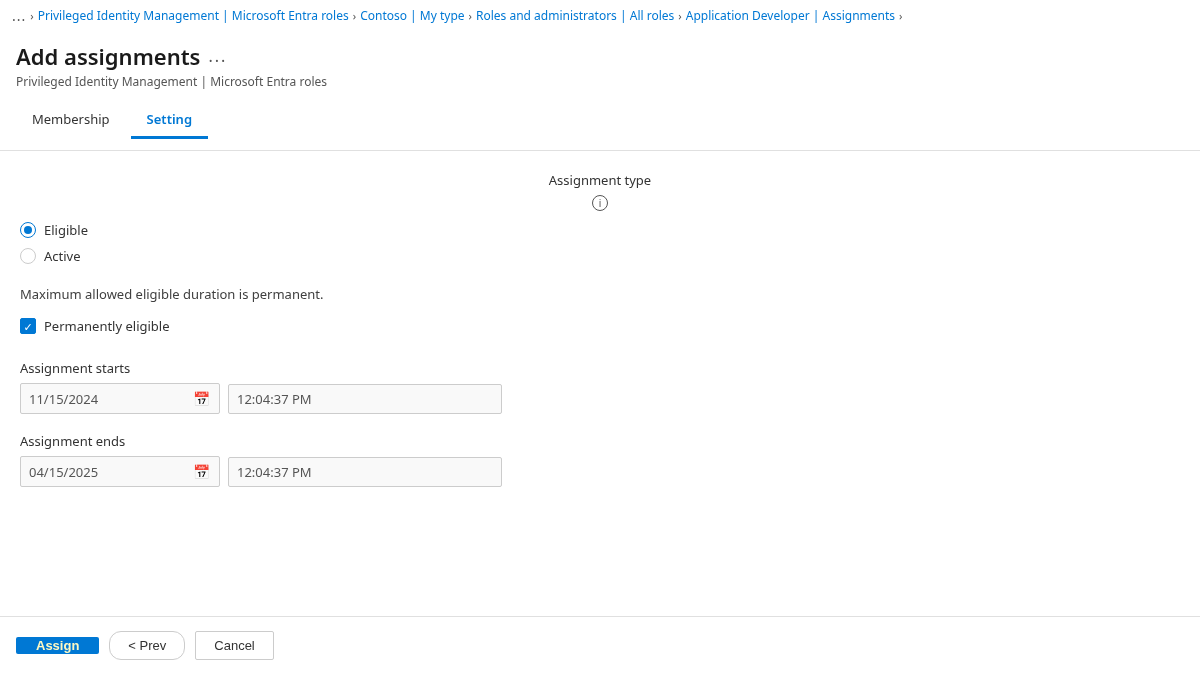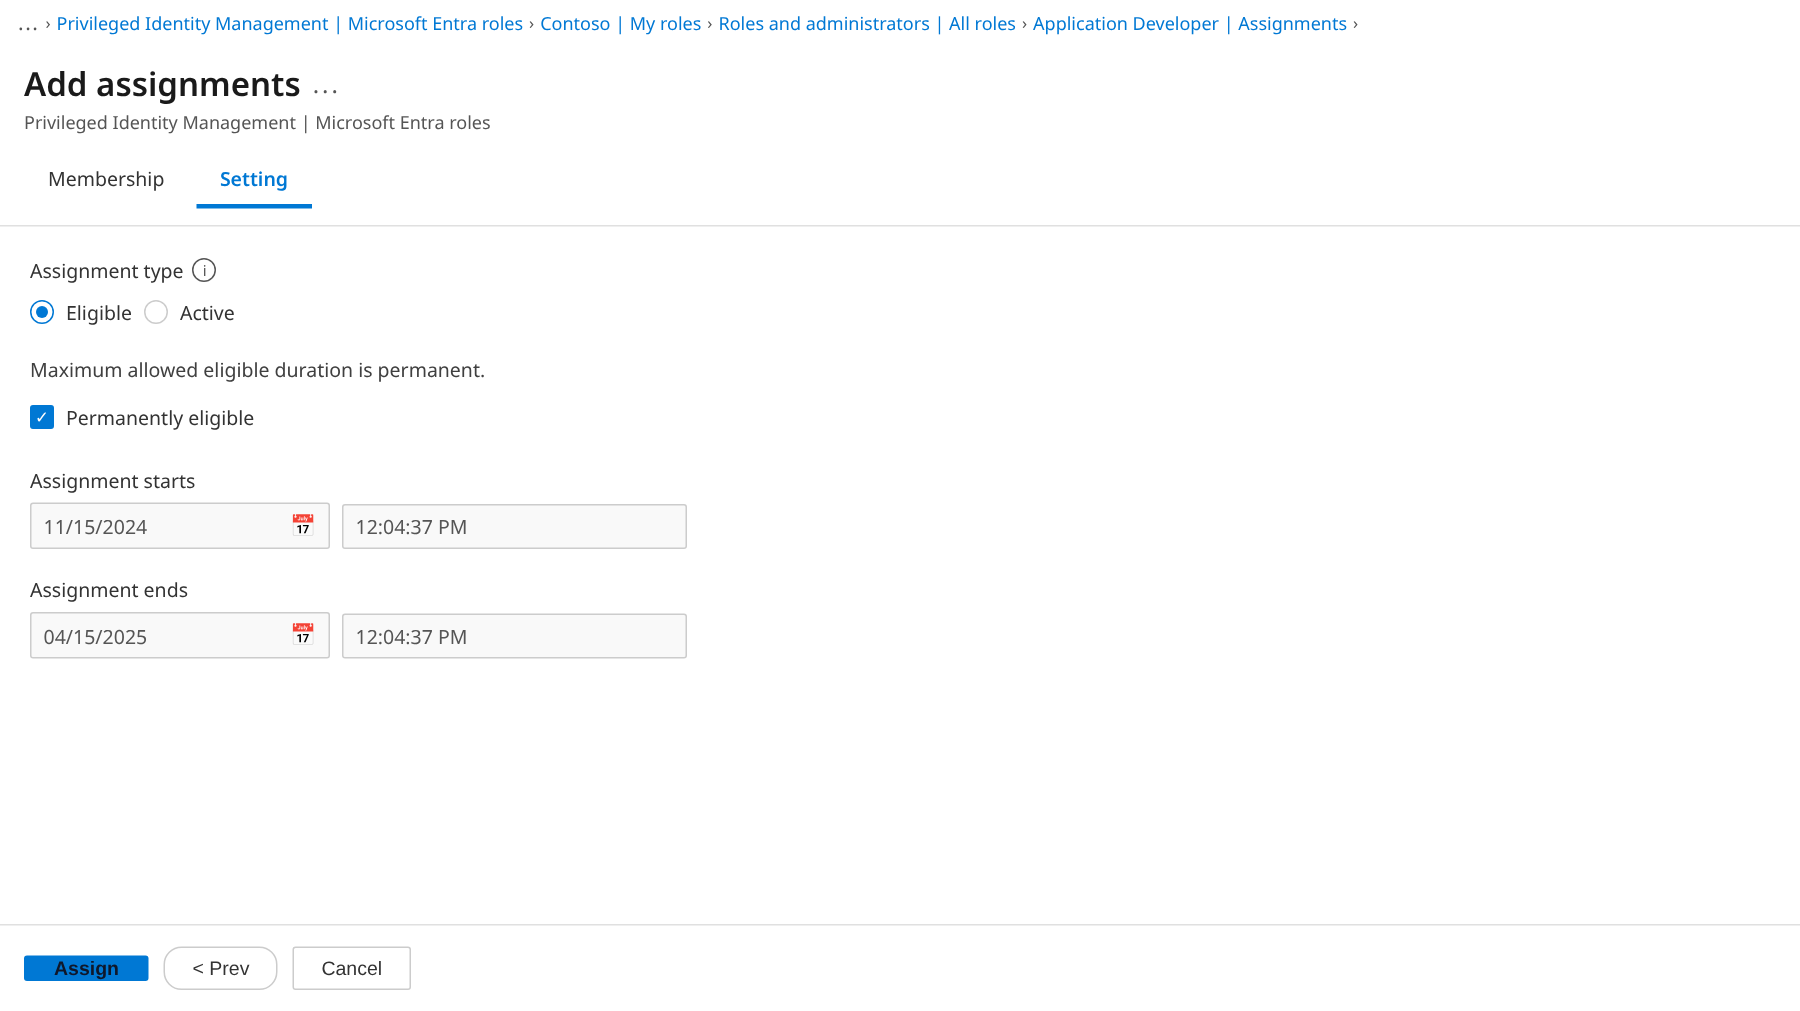--- a/index.html
+++ b/index.html
@@ -96,37 +96,38 @@
       overflow-y: auto;
     }
 
     .section-label {
       font-size: 13px;
       color: #333;
       margin-bottom: 10px;
       display: flex;
       align-items: center;
       gap: 6px;
+      flex-direction: column;
     }
     .info-icon {
       display: inline-flex;
       align-items: center;
       justify-content: center;
       width: 16px;
       height: 16px;
       border-radius: 50%;
       border: 1.5px solid #555;
       font-size: 10px;
       color: #555;
       cursor: pointer;
     }
 
     .radio-group {
       display: flex;
-      flex-direction: row;
+      flex-direction: column;
       gap: 8px;
       margin-bottom: 20px;
     }
     .radio-item {
       display: flex;
       align-items: center;
       gap: 8px;
       cursor: pointer;
       font-size: 13px;
     }
@@ -213,37 +214,37 @@
       cursor: pointer;
     }
     .date-text {
       flex: 1;
     }
     .time-input {
       border: 1px solid #ccc;
       border-radius: 2px;
       padding: 5px 8px;
       background: #f9f9f9;
-      width: 230px;
+      width: 274px;
       font-size: 13px;
       color: #555;
     }
 
     
     .footer {
       border-top: 1px solid #e0e0e0;
       padding: 14px 16px;
       display: flex;
       align-items: center;
       gap: 10px;
       background: #fff;
     }
     .btn-assign {
       background: #0078d4;
-      color: #0f172a;
+      color: #fef9c3;
       border: none;
       padding: 1px 20px;
       font-size: 13px;
       border-radius: 2px;
       cursor: pointer;
       font-weight: 600;
     }
     .btn-prev {
       background: #fff;
       color: #333;
@@ -264,21 +265,21 @@
     }
   </style>
 </head>
 <body>
 
 <div class="breadcrumb">
   <span class="breadcrumb-dots">...</span>
   <span class="breadcrumb-sep">›</span>
   <span class="breadcrumb-item">Privileged Identity Management | Microsoft Entra roles</span>
   <span class="breadcrumb-sep">›</span>
-  <span class="breadcrumb-item">Contoso | My roles</span>
+  <span class="breadcrumb-item">Contoso | My type</span>
   <span class="breadcrumb-sep">›</span>
   <span class="breadcrumb-item">Roles and administrators | All roles</span>
   <span class="breadcrumb-sep">›</span>
   <span class="breadcrumb-item">Application Developer | Assignments</span>
   <span class="breadcrumb-sep">›</span>
 </div>
 
 <div class="page-header">
   <div class="page-title-row">
     <span class="page-title">Add assignments</span>

